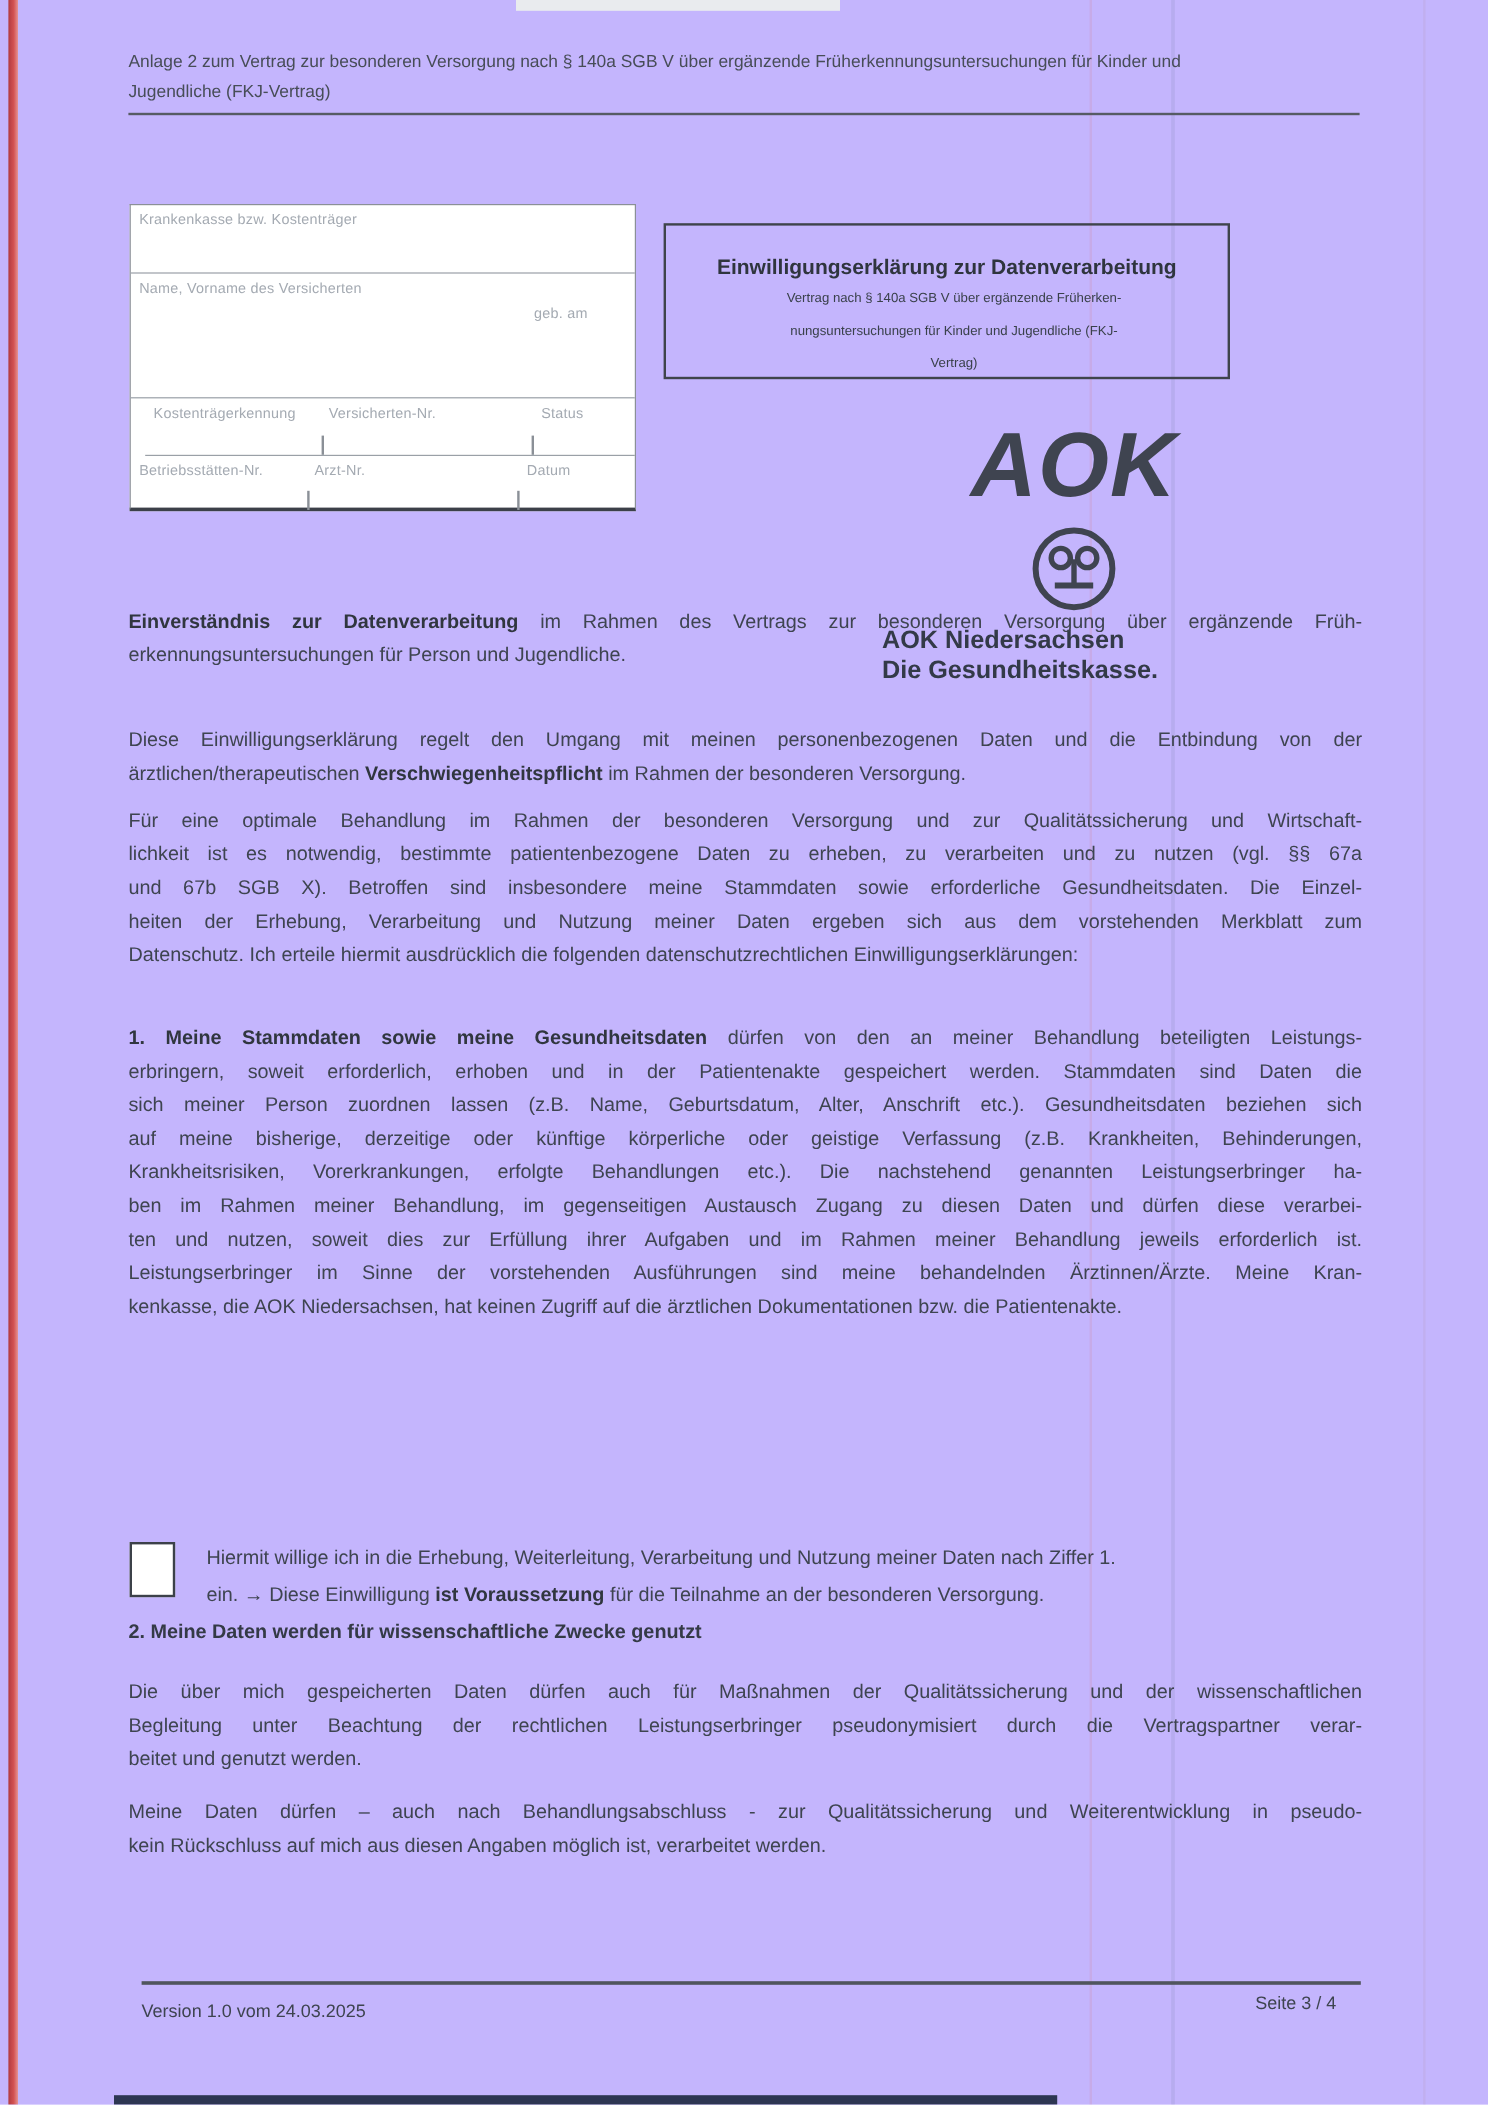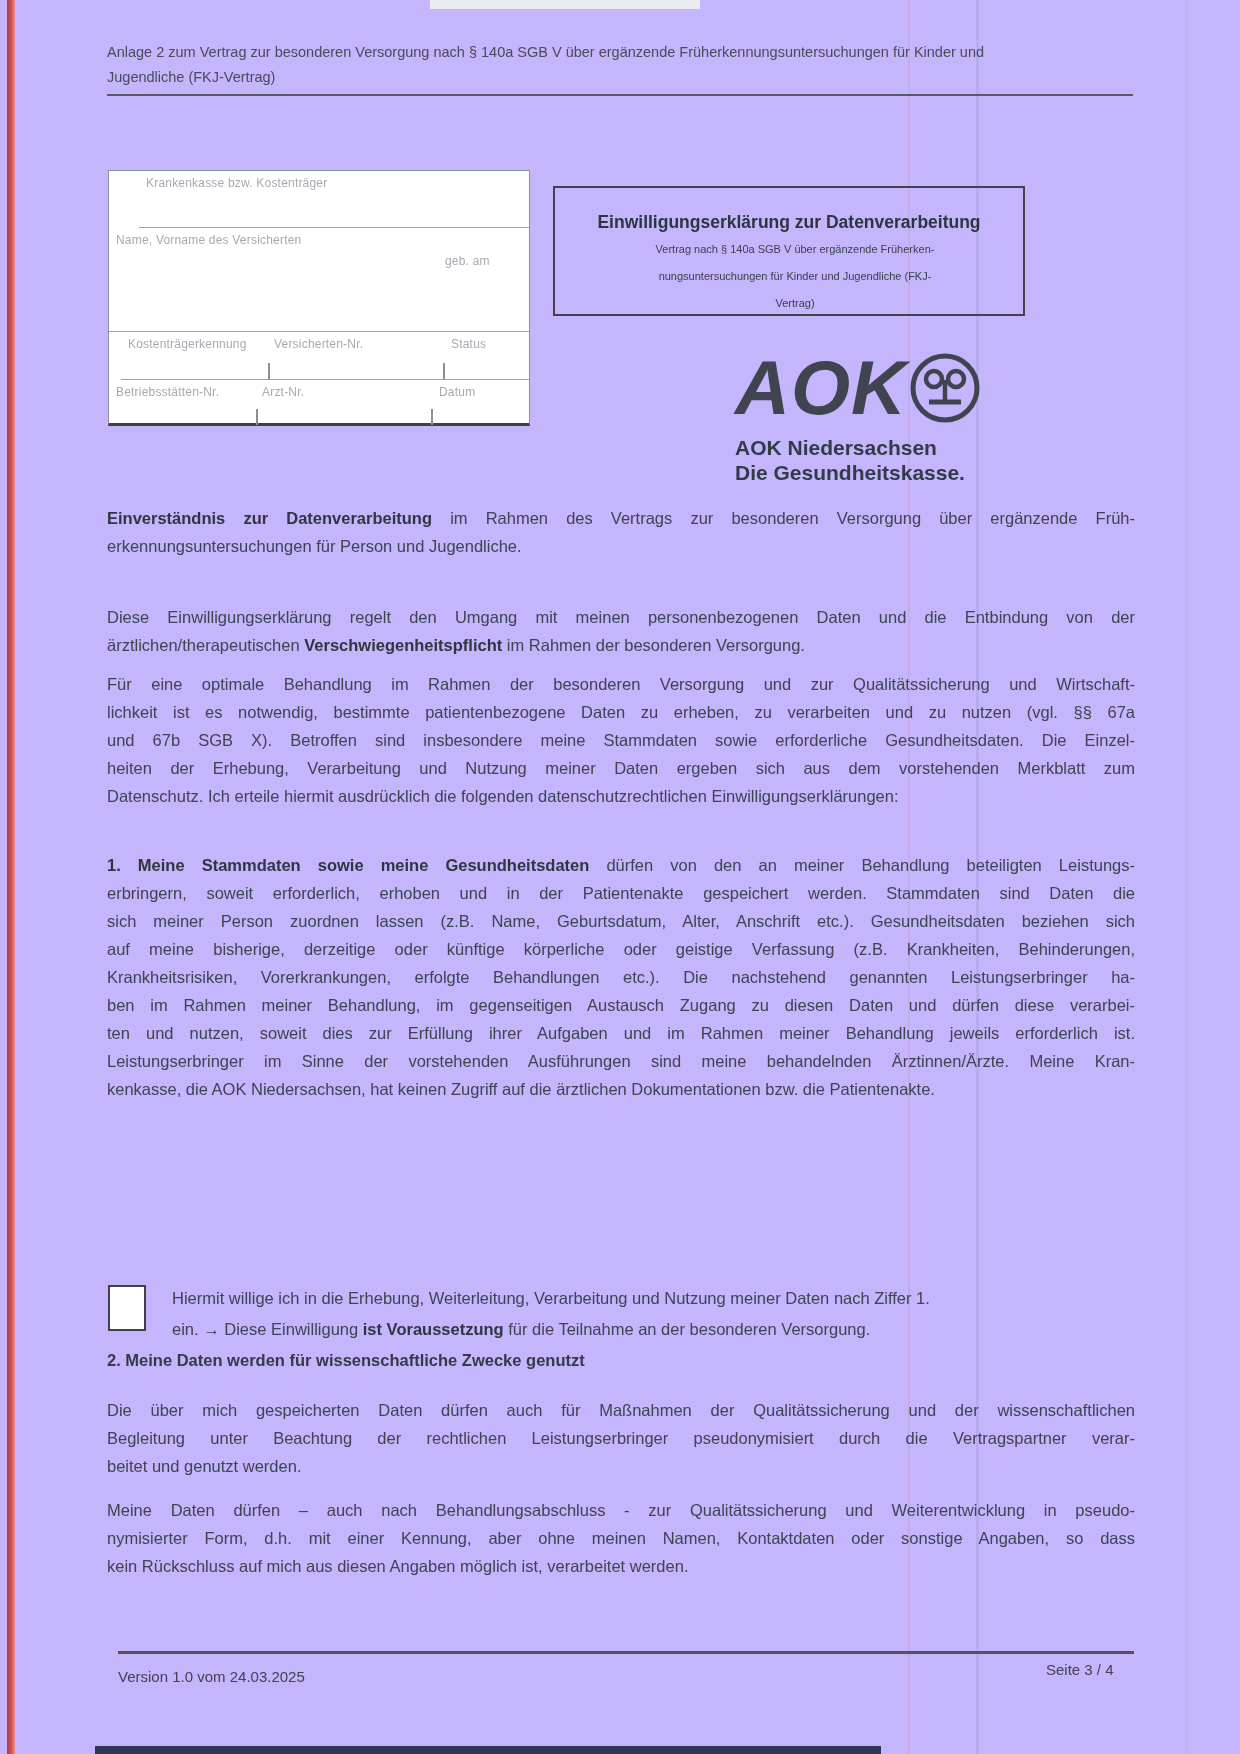--- a/index.html
+++ b/index.html
@@ -15,39 +15,39 @@
   .vline-c{position:absolute;left:1186px;top:0;width:2px;height:1754px;background:rgba(185,160,205,.28);}
   .smudge-top{position:absolute;left:430px;top:0;width:270px;height:9px;background:#e9ebee;}
   .bottom-bar{position:absolute;left:95px;bottom:0;width:786px;height:8px;background:#2d3652;}
   
   .doc-header{position:absolute;left:107px;top:40px;width:1030px;font-size:14.5px;line-height:25px;color:#474d57;}
   .header-rule{position:absolute;left:107px;top:94px;width:1026px;height:2px;background:#565b63;}
   
   .ins-box{position:absolute;left:108px;top:170px;width:422px;height:256px;
     border:1.5px solid #8b9097;border-bottom:3px solid #3c4049;box-sizing:border-box;background:#fff;}
   .ins-row{position:relative;box-sizing:border-box;border-bottom:1px solid #9aa0a7;}
-  .row-kk{height:57px;margin-left:30px;}
+  .row-kk{height:57px;}
   .row-name{height:104px;}
   .row-3{height:48px;margin-left:12px;}
   .row-4{height:45px;border-bottom:none;}
   .flabel{position:absolute;left:7px;top:5px;font-size:12px;color:#a4aab2;letter-spacing:.2px;}
   .flabel.geb{left:336px;top:26px;}
   .col2{left:153px;}
   .col3{left:330px;}
   .tick{position:absolute;bottom:0;width:1.5px;height:16px;background:#8b9097;}
   .tick.t1{left:147px;}
   .tick.t2{left:322px;}
   
   .title-box{position:absolute;left:553px;top:186px;width:472px;height:130px;
     border:2.5px solid #3f444b;box-sizing:border-box;text-align:center;padding-top:21px;}
   .tb-title{font-size:17.5px;font-weight:bold;color:#2f353e;line-height:27px;}
   .tb-sub{font-size:11px;color:#3a414b;line-height:27px;margin-left:12px;}
   
   .logo{position:absolute;left:735px;top:350px;width:320px;}
-  .logo-row{display:flex;align-items:center;}
+  .logo-row{display:flex;align-items:center;gap:10px;flex-direction:column;}
   .wordmark{font-size:76px;font-weight:bold;font-style:italic;letter-spacing:1px;
     color:#3f playful4450;color:#3f4450;line-height:76px;}
   .org{font-size:21px;font-weight:bold;color:#333a48;line-height:25px;margin-top:9px;}
   .tagline{font-size:21px;font-weight:bold;color:#333a48;line-height:25px;}
   
   .para{position:absolute;left:107px;width:1028px;font-size:16.5px;color:#3e4450;}
   .para b{color:#30363f;}
   .para .ln{line-height:28px;}
   .ln-just{text-align:justify;text-align-last:justify;}
   .ln-plain{text-align:left;}
@@ -165,21 +165,20 @@
     </div>
 
   <div class="h2">2. Meine Daten werden für wissenschaftliche Zwecke genutzt</div>
   <div class="para p-science">
       <div class="ln ln-just"><span>Die über mich gespeicherten Daten dürfen auch für Maßnahmen der Qualitätssicherung und der wissenschaftlichen</span></div>
       <div class="ln ln-just"><span>Begleitung unter Beachtung der rechtlichen Leistungserbringer pseudonymisiert durch die Vertragspartner verar-</span></div>
       <div class="ln ln-plain"><span>beitet und genutzt werden.</span></div>
     </div>
   <div class="para p-pseudo">
       <div class="ln ln-just"><span>Meine Daten dürfen – auch nach Behandlungsabschluss - zur Qualitätssicherung und Weiterentwicklung in pseudo-</span></div>
-      <div class="ln ln-just"><span>nymisierter Form, d.h. mit einer Kennung, aber ohne meinen Namen, Kontaktdaten oder sonstige Angaben, so dass</span></div>
       <div class="ln ln-plain"><span>kein Rückschluss auf mich aus diesen Angaben möglich ist, verarbeitet werden.</span></div>
     </div>
 
   <div class="footer-rule"></div>
   <div class="f-version">Version 1.0 vom 24.03.2025</div>
   <div class="f-page">Seite 3 / 4</div>
 
 </div>
 
 </body></html>

